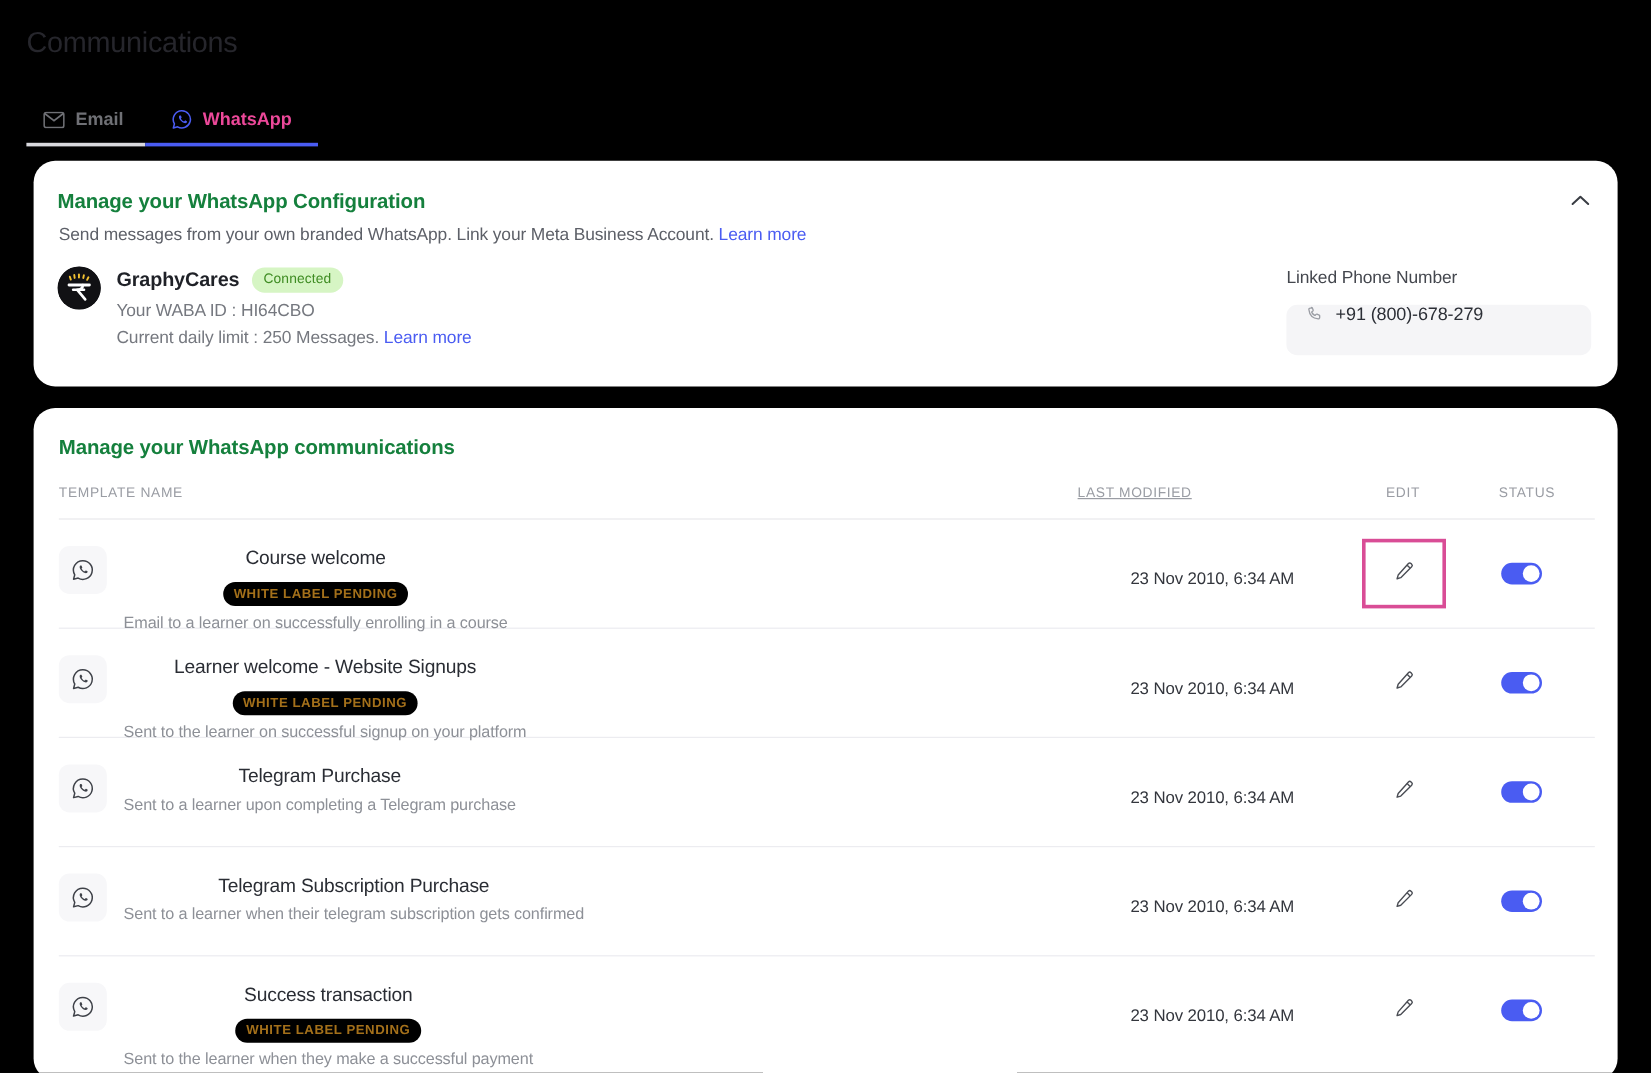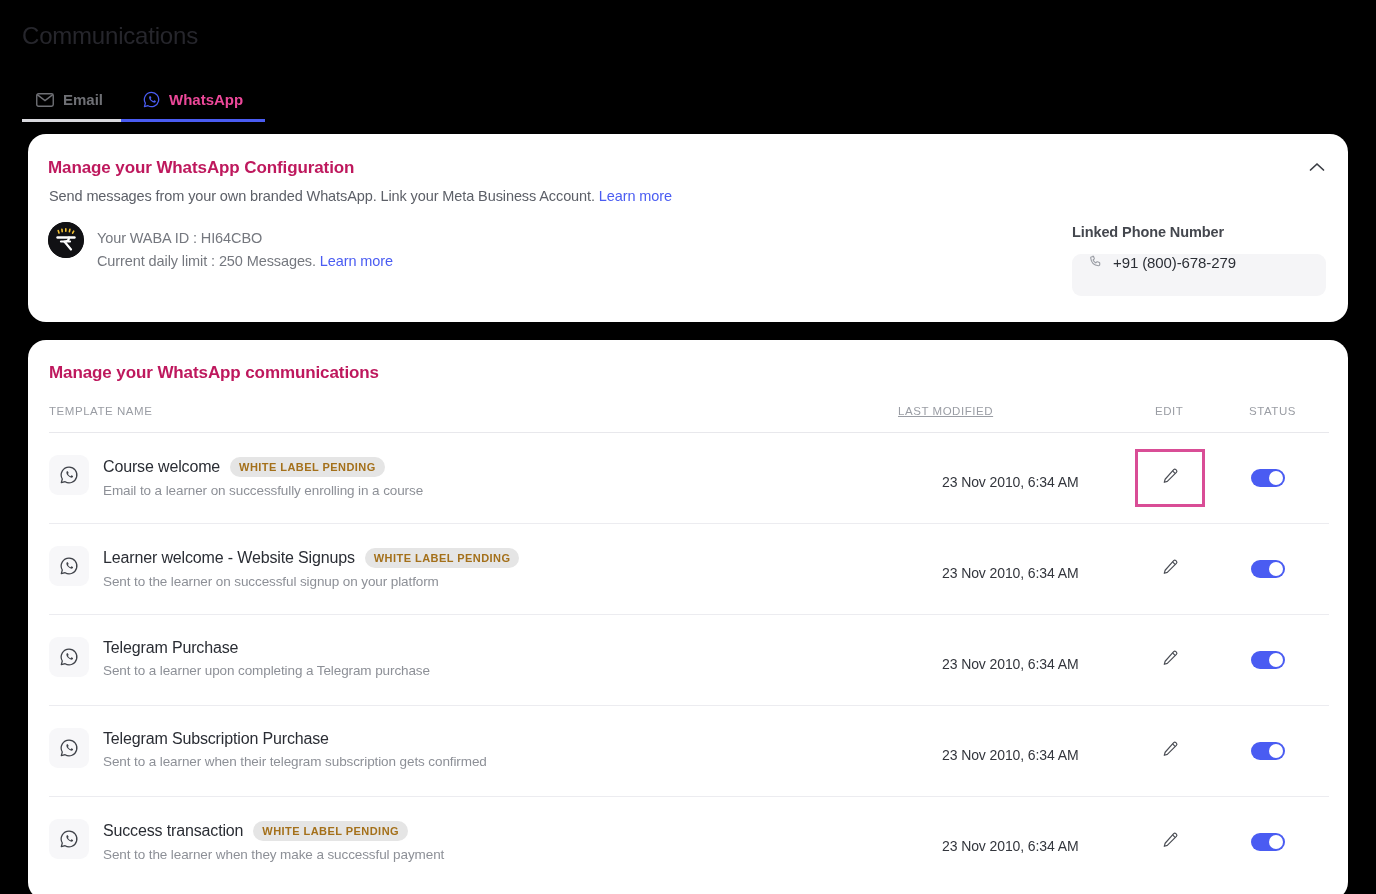--- a/index.html
+++ b/index.html
@@ -86,21 +86,21 @@
   #templates-card {
     left: 28px;
     top: 340px;
     width: 1320px;
     height: 560px;
   }
 
   .card-title {
     font-size: 17px;
     font-weight: 700;
-    color: #be185d;
+    color: #15803d;
     letter-spacing: -0.1px;
   }
   #config-card .card-title {
     position: absolute;
     left: 20px;
     top: 24px;
   }
   .card-sub {
     position: absolute;
     left: 21px;
@@ -175,21 +175,20 @@
   .phone-block {
     position: absolute;
     left: 1044px;
     top: 90px;
     width: 254px;
   }
   .phone-label {
     font-size: 14.5px;
     color: #44474e;
     letter-spacing: -0.1px;
-    font-weight: bold;
   }
   .phone-field {
     margin-top: 14px;
     height: 42px;
     border-radius: 9px;
     background: #f5f5f7;
     display: flex;
     align-items: flex-start;
     gap: 10px;
     padding: 0 16px;
@@ -253,28 +252,29 @@
   }
   .cell-name {
     position: absolute;
     left: 54px;
     top: 24px;
   }
   .name-line {
     display: flex;
     align-items: center;
     gap: 10px;
+    flex-direction: column;
   }
   .tmpl-name {
     font-size: 16px;
     color: #2a2d34;
     letter-spacing: -0.15px;
   }
   .badge-wl {
-    background: #e5e5e5;
+    background: #000000;
     color: #a4701a;
     font-size: 11px;
     font-weight: 700;
     letter-spacing: 0.45px;
     padding: 4px 9px 4px 9px;
     border-radius: 11px;
     white-space: nowrap;
   }
   .tmpl-desc {
     margin-top: 6px;
@@ -387,20 +387,24 @@
             <line x1="17.8" y1="9.2" x2="17.8" y2="6.8"></line>
             <line x1="21.4" y1="9.7" x2="21.9" y2="7.3"></line>
             <line x1="24.6" y1="11.2" x2="25.7" y2="9.1"></line>
           </g>
           <path d="M9.5 15.5h17" stroke="#ffffff" stroke-width="2.4" stroke-linecap="round"></path>
           <path d="M13 19.5h9" stroke="#ffffff" stroke-width="2.2" stroke-linecap="round"></path>
           <path d="M21 15.5c0 2.6-2 4-4.6 4l6.6 8" stroke="#ffffff" stroke-width="2.2" fill="none" stroke-linecap="round" stroke-linejoin="round"></path>
         </svg>
       </div>
       <div class="brand-info">
+        <div class="brand-name-line">
+          <span class="brand-name">GraphyCares</span>
+          <span class="badge-connected">Connected</span>
+        </div>
         <div class="brand-meta">Your WABA ID : HI64CBO</div>
         <div class="brand-meta">
           <span>Current daily limit : 250 Messages.</span>
           <a class="link">Learn more</a>
         </div>
       </div>
     </div>
 
     <div class="phone-block">
       <div class="phone-label">Linked Phone Number</div>

